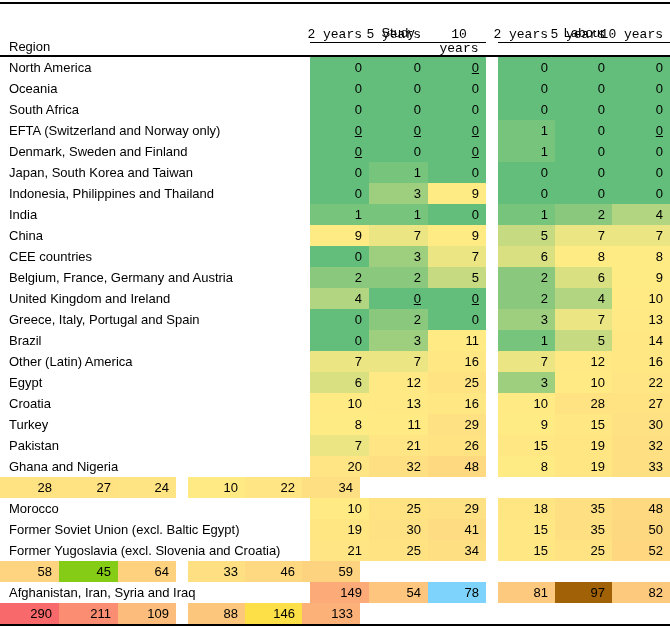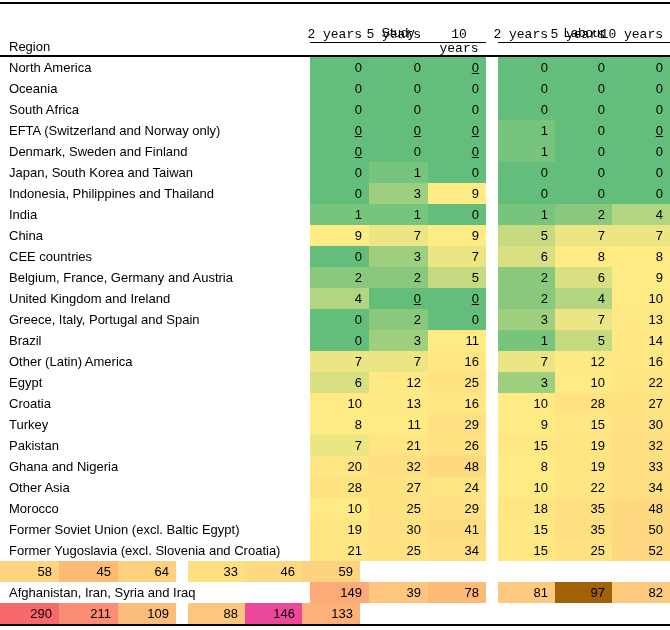--- a/index.html
+++ b/index.html
@@ -257,21 +257,20 @@
         <div class="region c-region">Ghana and Nigeria</div>
         <div class="val c-s1" style="background: rgb(255, 229, 131);">20</div>
         <div class="val c-s2" style="background: rgb(254, 224, 130);">32</div>
         <div class="val c-s3" style="background: rgb(254, 217, 128);">48</div>
         <div class="c-gap"></div>
         <div class="val c-l1" style="background: rgb(255, 235, 132);">8</div>
         <div class="val c-l2" style="background: rgb(255, 230, 131);">19</div>
         <div class="val c-l3" style="background: rgb(254, 223, 130);">33</div>
       </div>
       <div class="row">
-        <div class="region c-region">Other Asia</div>
         <div class="val c-s1" style="background: rgb(255, 226, 130);">28</div>
         <div class="val c-s2" style="background: rgb(255, 226, 130);">27</div>
         <div class="val c-s3" style="background: rgb(255, 228, 131);">24</div>
         <div class="c-gap"></div>
         <div class="val c-l1" style="background: rgb(255, 234, 132);">10</div>
         <div class="val c-l2" style="background: rgb(255, 229, 131);">22</div>
         <div class="val c-l3" style="background: rgb(254, 223, 130);">34</div>
       </div>
       <div class="row">
         <div class="region c-region">Morocco</div>
@@ -298,42 +297,42 @@
         <div class="val c-s1" style="background: rgb(255, 229, 131);">21</div>
         <div class="val c-s2" style="background: rgb(255, 227, 130);">25</div>
         <div class="val c-s3" style="background: rgb(254, 223, 130);">34</div>
         <div class="c-gap"></div>
         <div class="val c-l1" style="background: rgb(255, 232, 131);">15</div>
         <div class="val c-l2" style="background: rgb(255, 227, 130);">25</div>
         <div class="val c-l3" style="background: rgb(254, 215, 128);">52</div>
       </div>
       <div class="row">
         <div class="val c-s1" style="background: rgb(254, 212, 128);">58</div>
-        <div class="val c-s2" style="background: #fdba74;">45</div>
+        <div class="val c-s2" style="background: #84cc16;">45</div>
         <div class="val c-s3" style="background: rgb(254, 209, 127);">64</div>
         <div class="c-gap"></div>
         <div class="val c-l1" style="background: rgb(254, 223, 130);">33</div>
         <div class="val c-l2" style="background: rgb(254, 217, 129);">46</div>
         <div class="val c-l3" style="background: rgb(254, 211, 127);">59</div>
       </div>
       <div class="row">
         <div class="region c-region">Afghanistan, Iran, Syria and Iraq</div>
         <div class="val c-s1" style="background: rgb(252, 170, 120);">149</div>
-        <div class="val c-s2" style="background: rgb(253, 197, 125);">39</div>
-        <div class="val c-s3" style="background: #fdba74;">78</div>
+        <div class="val c-s2" style="background: rgb(253, 197, 125);">54</div>
+        <div class="val c-s3" style="background: #7dd3fc;">78</div>
         <div class="c-gap"></div>
         <div class="val c-l1" style="background: rgb(253, 201, 126); padding-left: 31px;">81</div>
         <div class="val c-l2" style="background: #a16207;">97</div>
         <div class="val c-l3" style="background: rgb(253, 201, 125);">82</div>
       </div>
       <div class="row">
         <div class="val c-s1" style="background: rgb(248, 105, 107);">290</div>
         <div class="val c-s2" style="background: rgb(250, 141, 114);">211</div>
         <div class="val c-s3" style="background: rgb(252, 188, 123);">109</div>
         <div class="c-gap"></div>
         <div class="val c-l1" style="background: rgb(253, 198, 125);">88</div>
-        <div class="val c-l2" style="background: #ec4899;">146</div>
+        <div class="val c-l2" style="background: #fde047;">146</div>
         <div class="val c-l3" style="background: rgb(252, 177, 121);">133</div>
       </div>
     </div>
 
   <div class="bottom-rule"></div>
 </div>
 
 </body></html>

